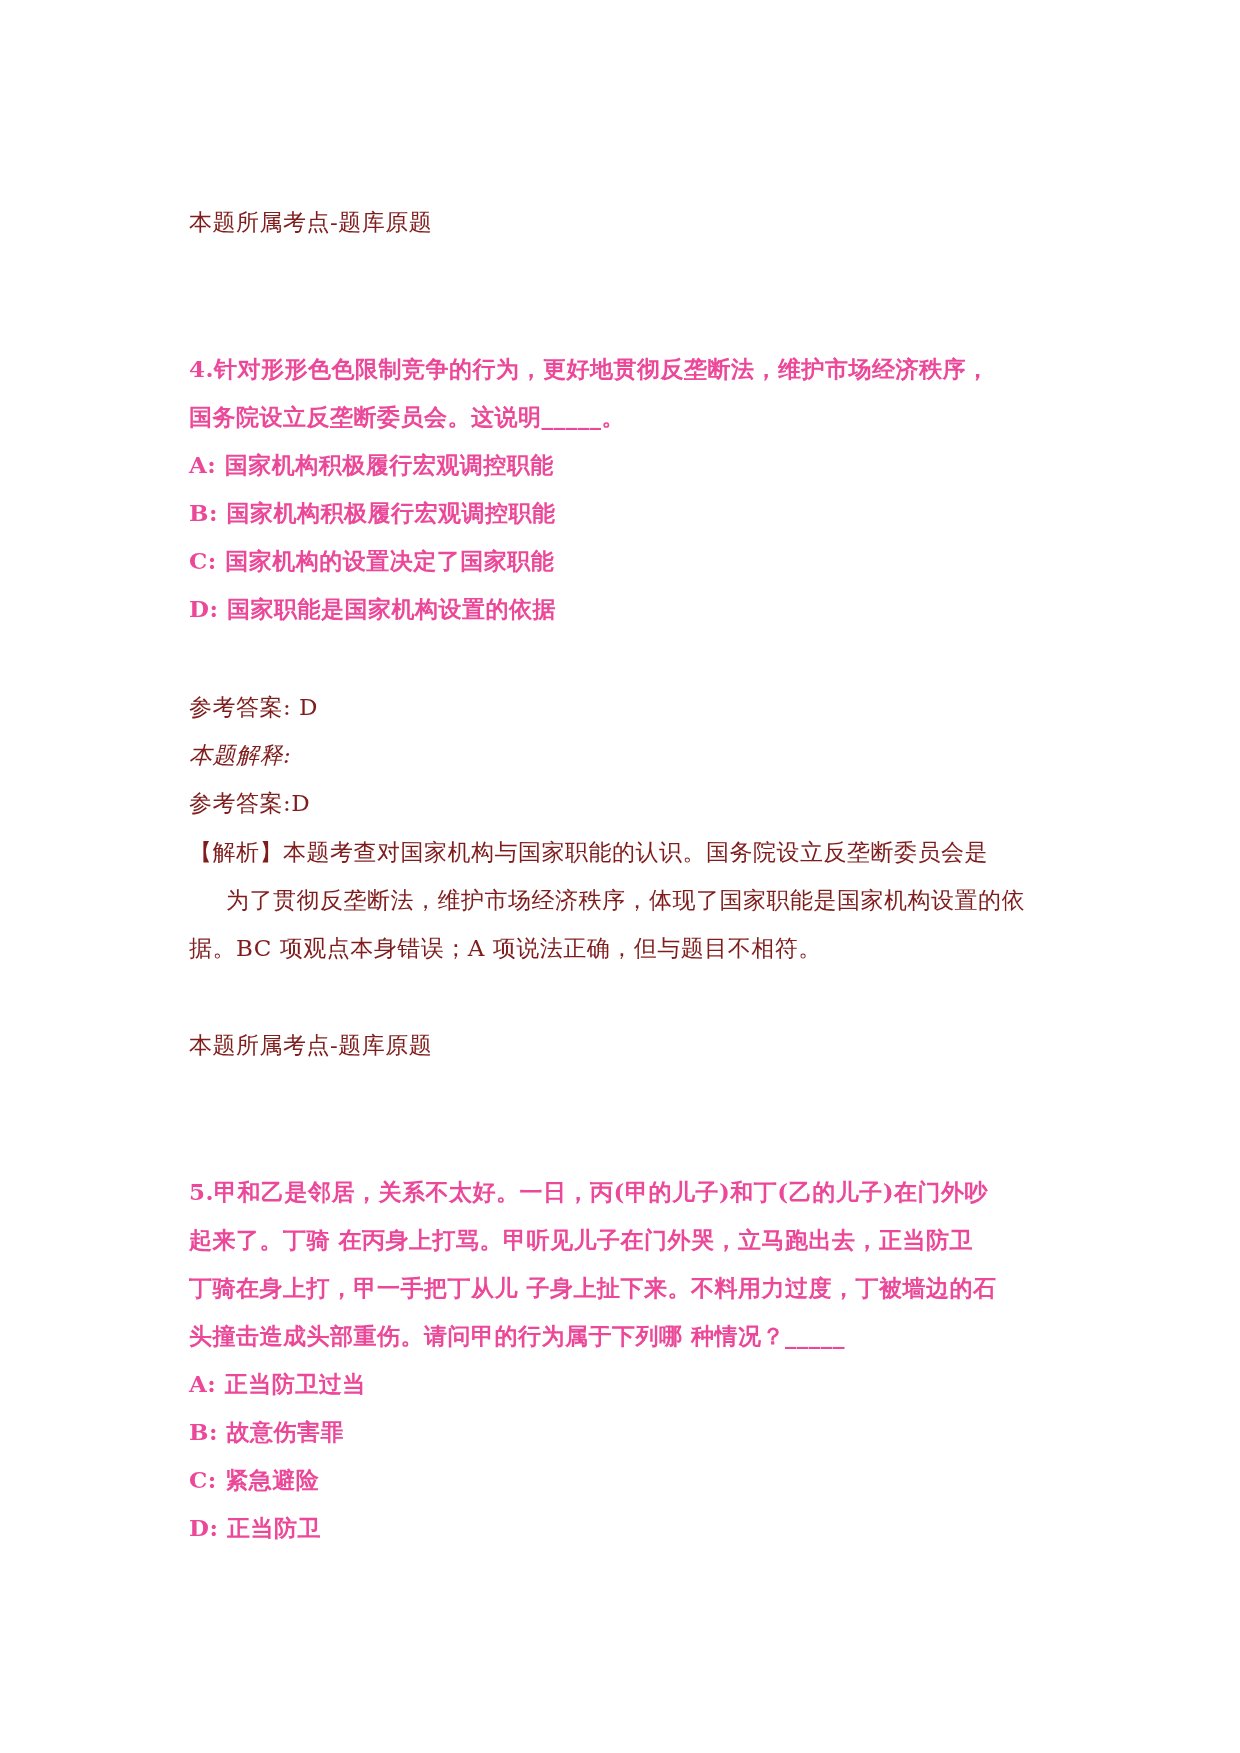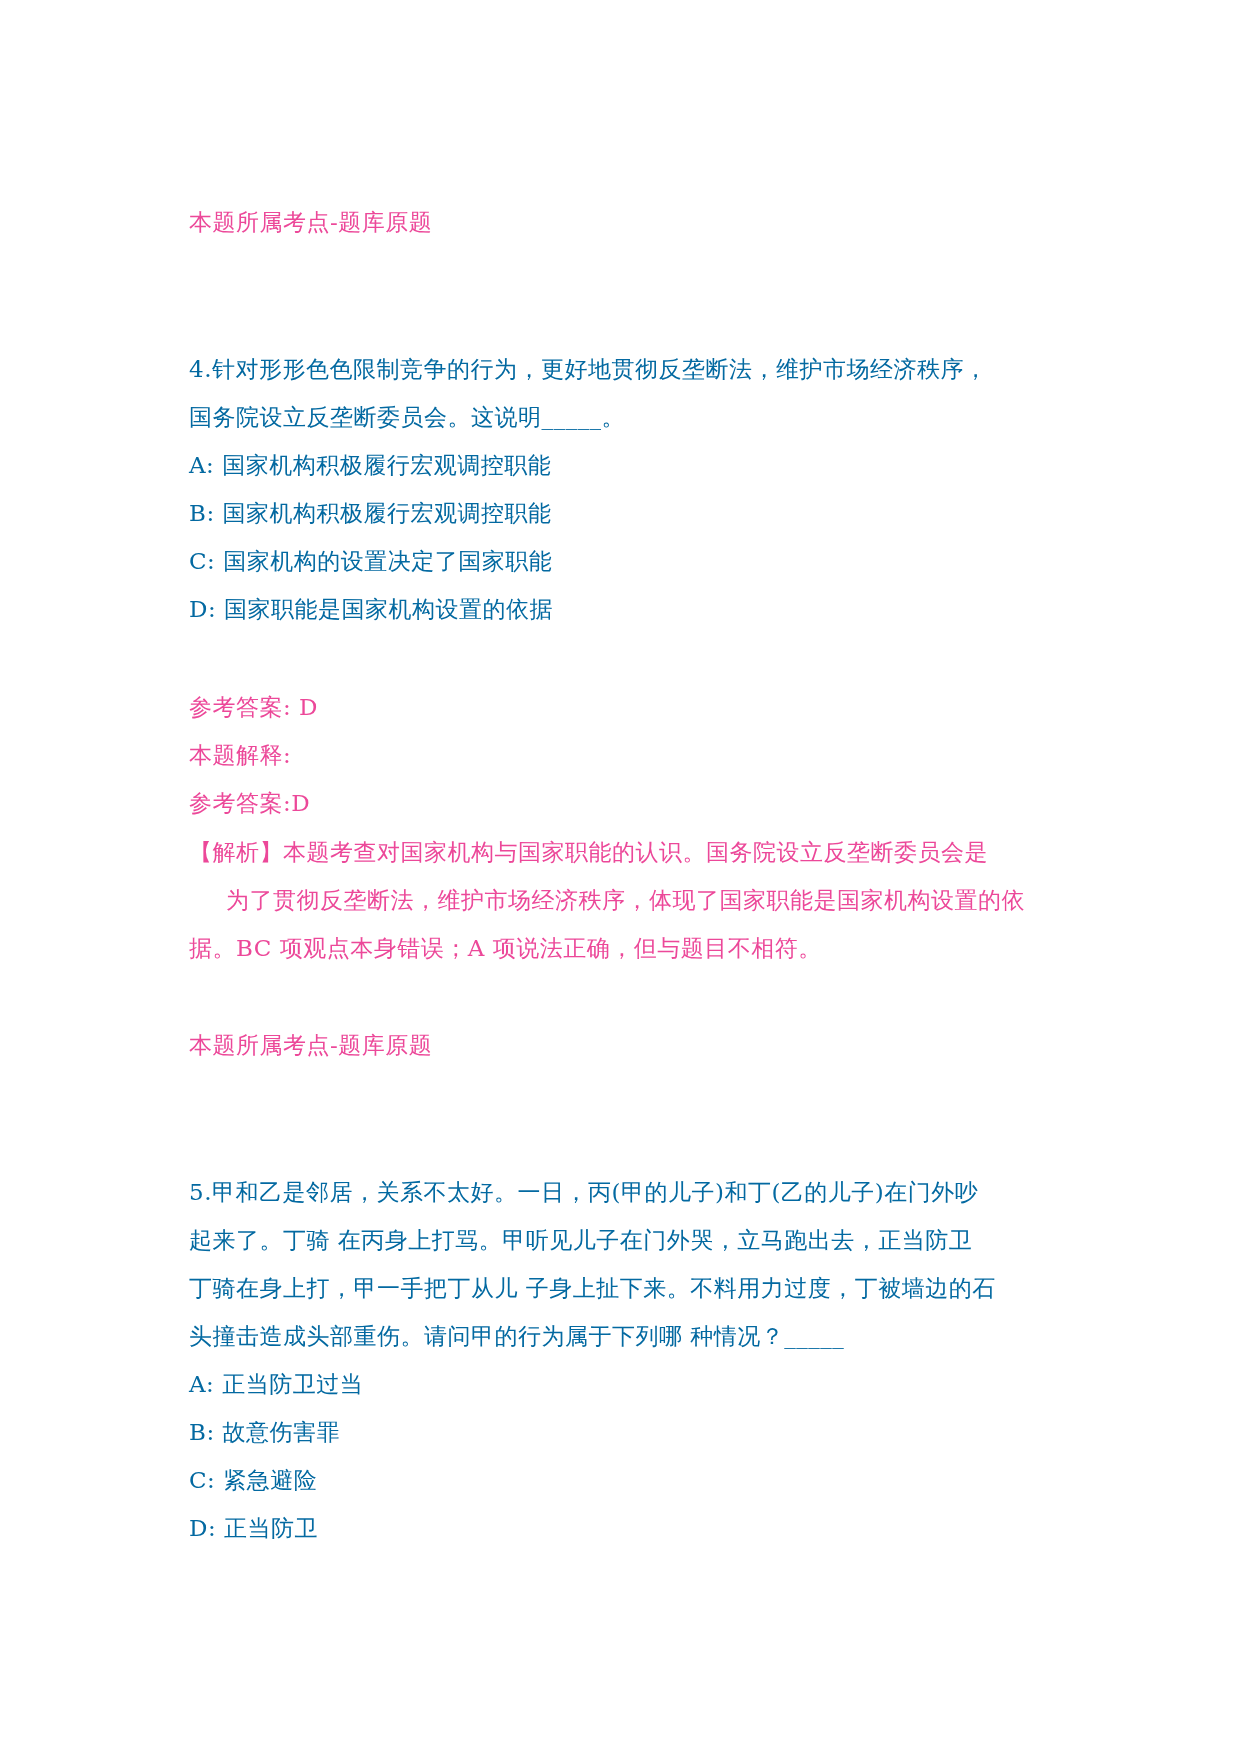--- a/index.html
+++ b/index.html
@@ -16,22 +16,22 @@
       color: #1a1a1a;
     }
     .line {
       position: absolute;
       left: 189px;
       font-size: 23px;
       line-height: 30px;
       white-space: nowrap;
       letter-spacing: 0.5px;
     }
-    .red { color: #ec4899; }
-    .black { color: #0369a1; }
+    .red { color: #7f1d1d; }
+    .black { color: #ec4899; font-weight: bold; }
   </style>
 </head>
 <body>
 
 <div>
 
   <div class="line red" style="top:207px;">本题所属考点-题库原题</div>
 
   <div>
     <div class="line black" style="top:354px;">4.针对形形色色限制竞争的行为，更好地贯彻反垄断法，维护市场经济秩序，</div>
@@ -48,21 +48,21 @@
     <div class="line black" style="top:546px;">
       <span>C:</span>
       <span>国家机构的设置决定了国家职能</span>
     </div>
     <div class="line black" style="top:594px;text-align:right;">
       <span>D:</span>
       <span>国家职能是国家机构设置的依据</span>
     </div>
 
     <div class="line red" style="top:692px;">参考答案: D</div>
-    <div class="line red" style="top:740px;">本题解释:</div>
+    <div class="line red" style="top:740px;font-style:italic;">本题解释:</div>
     <div class="line red" style="top:788px;">参考答案:D</div>
 
     <div class="line red" style="top:837px;">【解析】本题考查对国家机构与国家职能的认识。国务院设立反垄断委员会是</div>
     <div class="line red" style="top:885px;margin-left:37px;">为了贯彻反垄断法，维护市场经济秩序，体现了国家职能是国家机构设置的依</div>
     <div class="line red" style="top:933px;">据。BC 项观点本身错误；A 项说法正确，但与题目不相符。</div>
 
     <div class="line red" style="top:1030px;">本题所属考点-题库原题</div>
   </div>
 
   <div>

